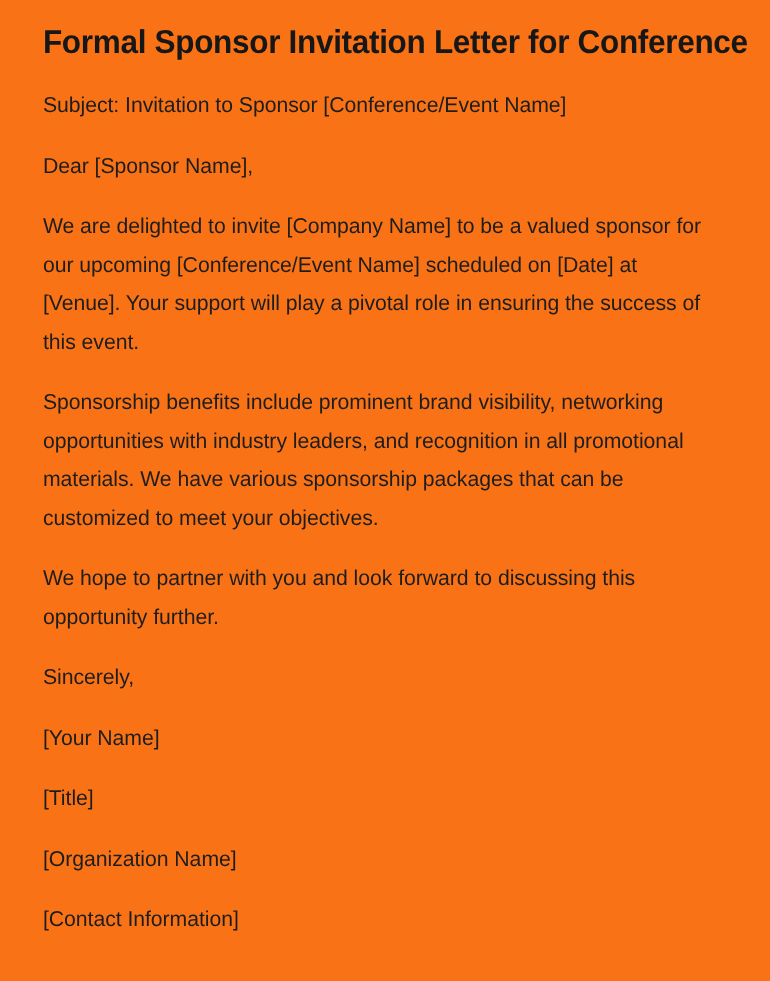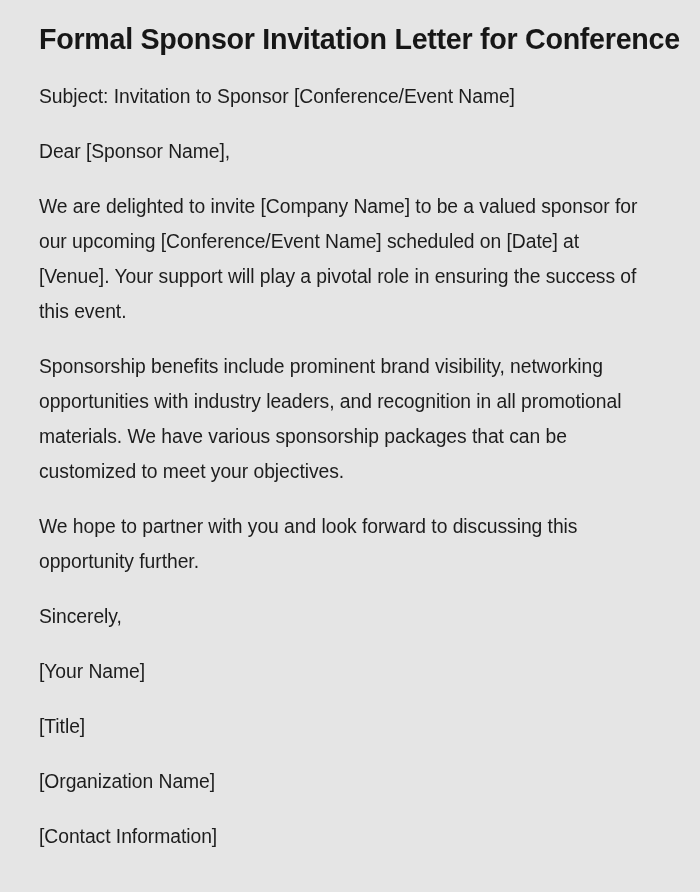--- a/index.html
+++ b/index.html
@@ -13,21 +13,21 @@
     background: #ffffff;
     font-family: "Liberation Sans", sans-serif;
     -webkit-font-smoothing: antialiased;
     overflow: hidden;
   }
 
   .doc {
     box-sizing: border-box;
     width: 700px;
     height: 892px;
-    background: #e5e5e5;
+    background: #f97316;
     padding: 20px 55px 0 39px;
   }
 
   .doc-title {
     margin: 0;
     padding: 0;
     font-family: "Liberation Sans", sans-serif;
     font-weight: bold;
     font-size: 30px;
     line-height: 38px;

